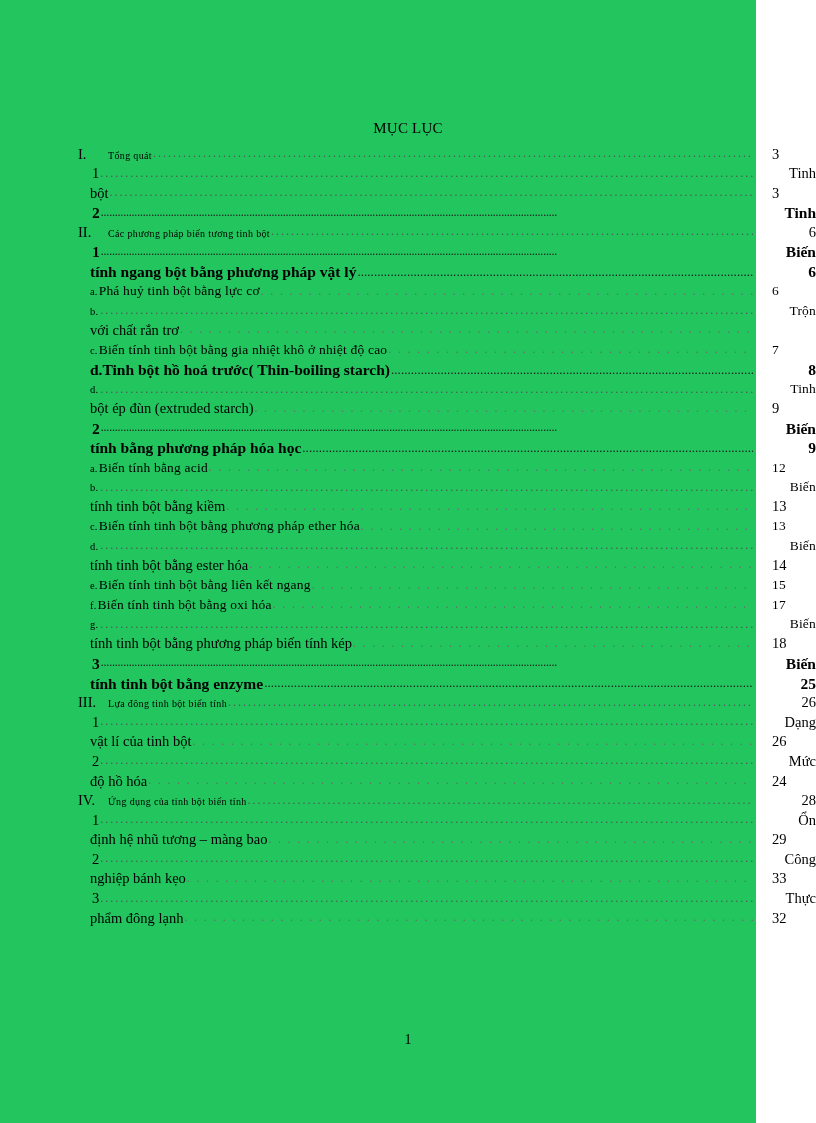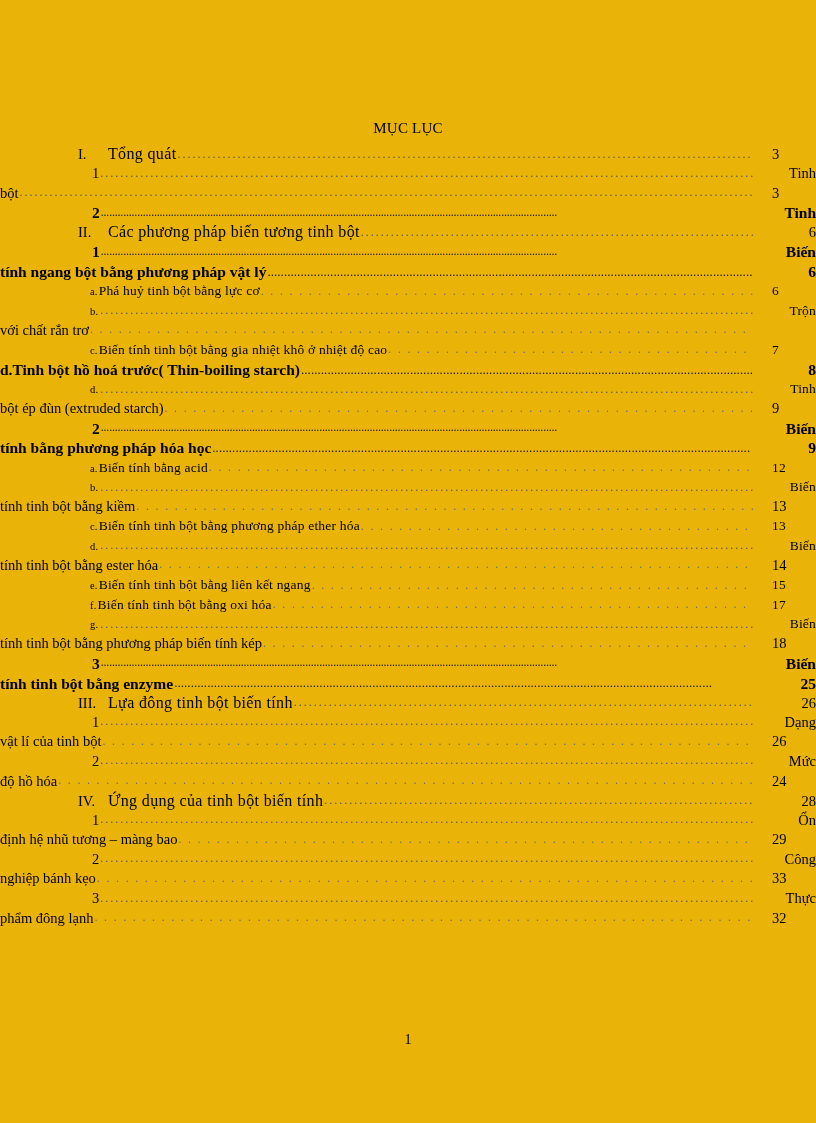--- a/index.html
+++ b/index.html
@@ -14,23 +14,23 @@
     height: 1123px;
     position: relative;
     overflow: hidden;
     -webkit-font-smoothing: none;
   }
 
   .page {
     position: absolute;
     left: 0;
     top: 0;
-    width: 816px;
+    width: 756px;
     height: 1123px;
-    background: #eab308;
+    background: #22c55e;
   }
 
   
   .toc-title {
     position: absolute;
     left: 0;
     top: 120px;
     width: 816px;
     text-align: center;
     font-size: 15px;
@@ -54,21 +54,21 @@
     line-height: 19.6px;
     font-size: 14.5px;
     white-space: nowrap;
     overflow: hidden;
   }
 
   
   .lv-roman   { padding-left: 78px; }
   .lv-num     { padding-left: 92px; }
   .lv-letter  { padding-left: 90px; }
-  .lv-cont    { }
+  .lv-cont    { padding-left: 90px; }
 
   
   .seg-text {
     flex: 0 0 auto;
   }
 
   
   .leader {
     flex: 1 1 auto;
     overflow: hidden;
@@ -118,21 +118,21 @@
   .bold .seg-text,
   .bold .seg-end { font-weight: bold; }
   .bold { font-size: 15.5px; }
   .bold .leader::after { color: #1a1a1a; letter-spacing: -1.6px; }
 
   
   .roman-label {
     display: inline-block;
     width: 30px;
   }
-  .spaced { letter-spacing: 0.35px; font-size: 16px; }
+  .spaced { letter-spacing: 0.35px; font-size: 10px; }
 
   
   .sub-mark {
     font-size: 10.5px;
     vertical-align: -2px;
     display: inline-block;
     margin-right: 1px;
   }
 
   .small-ent { font-size: 13.5px; letter-spacing: 0.2px; }

